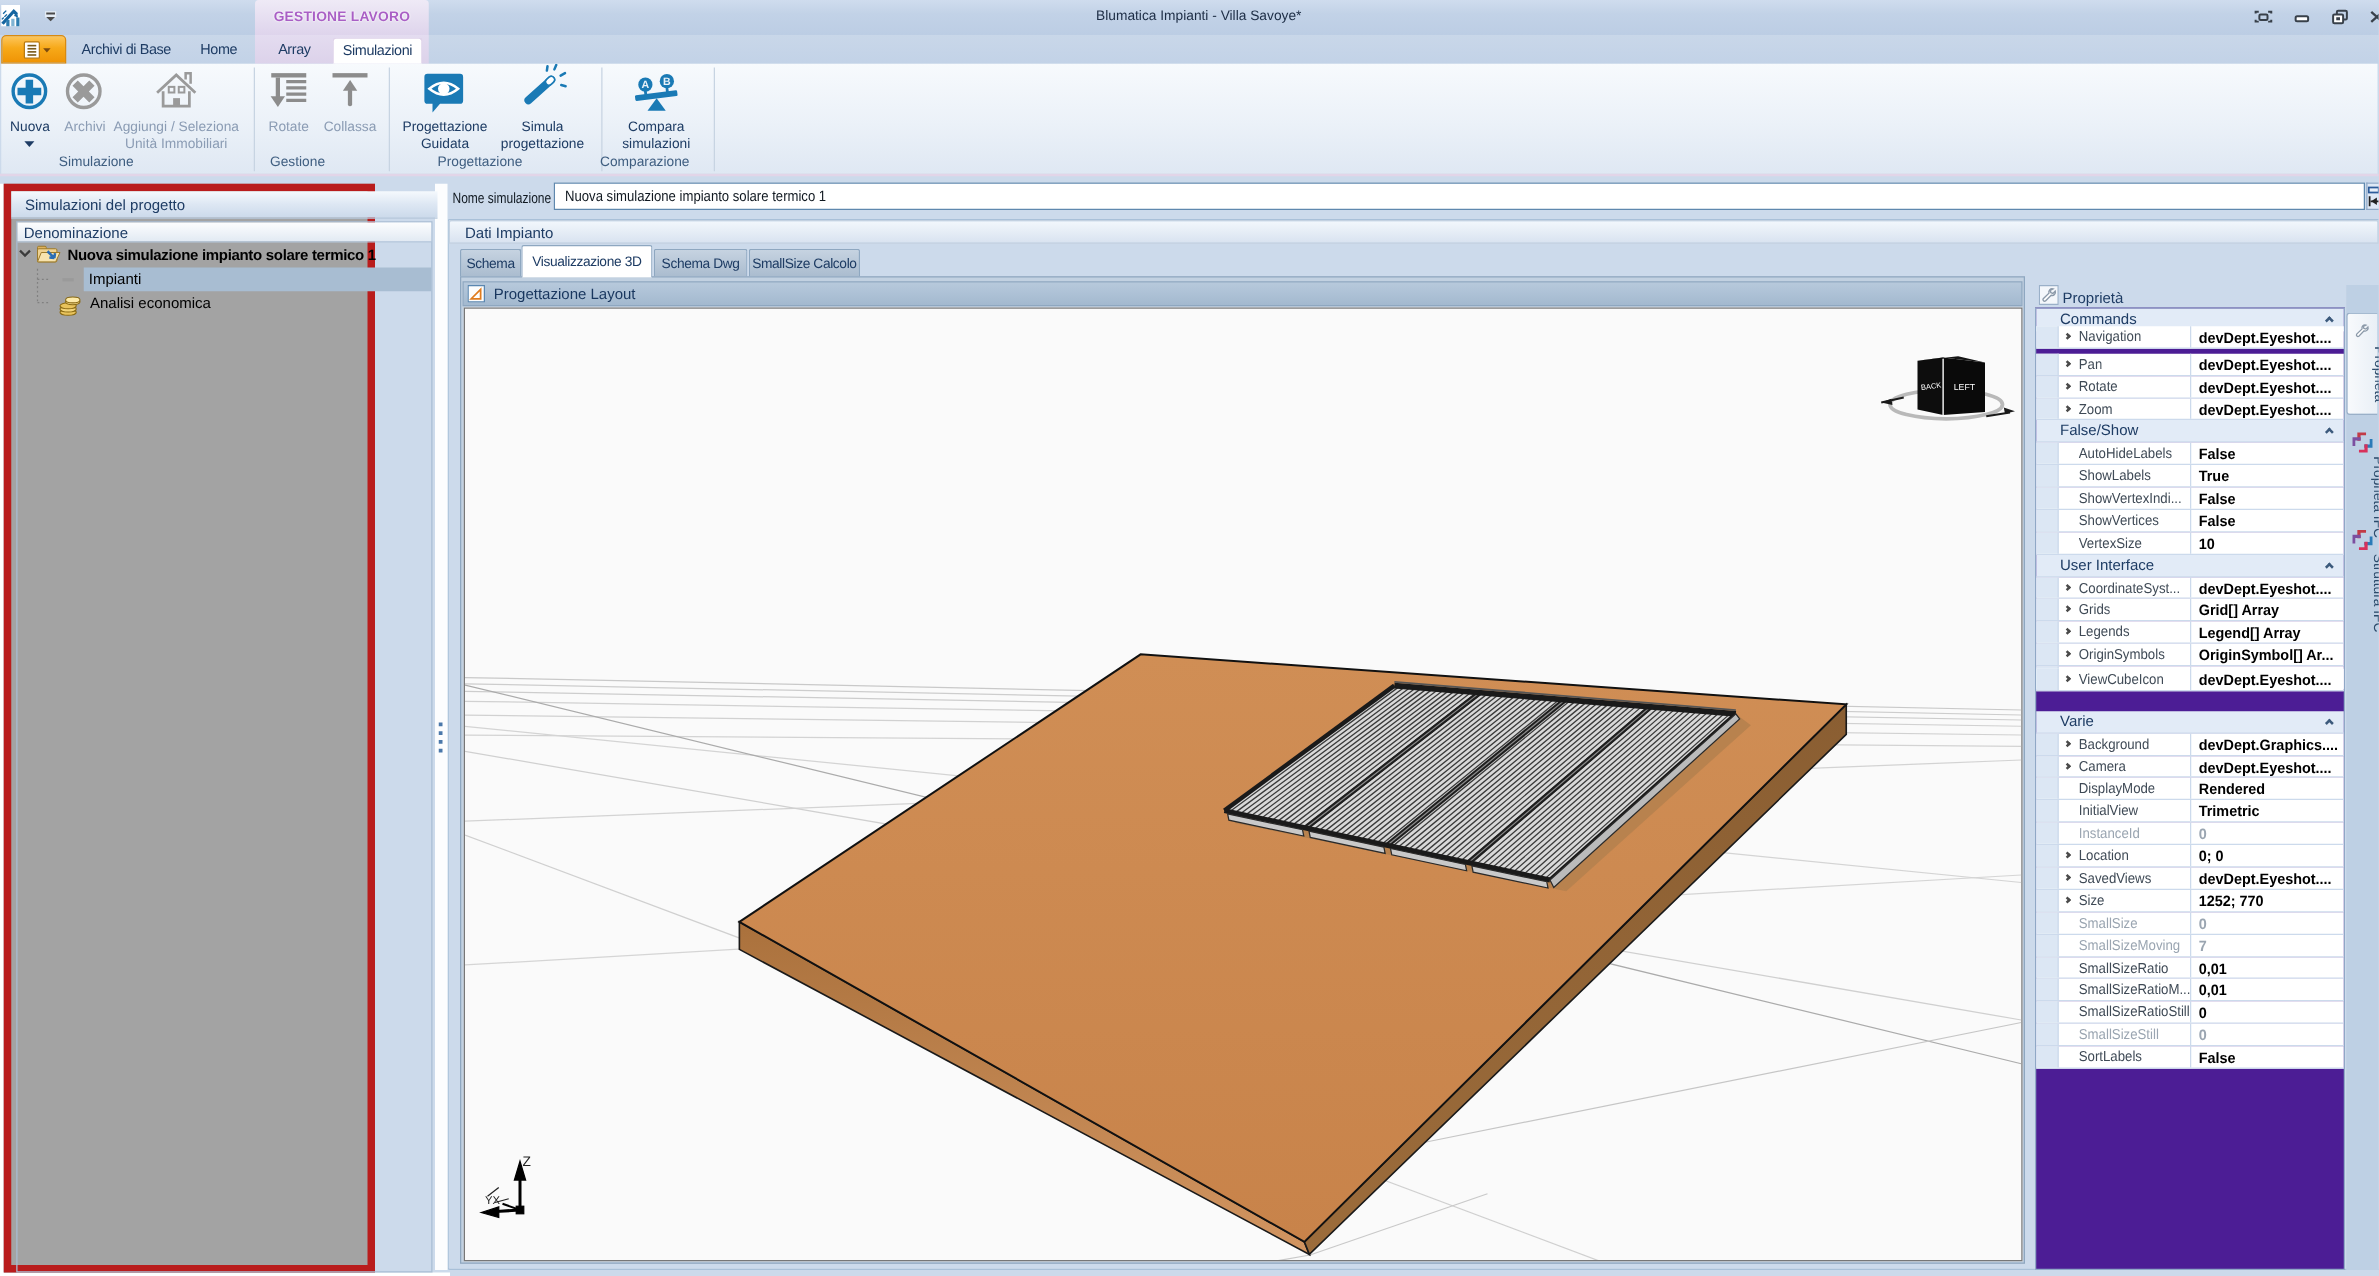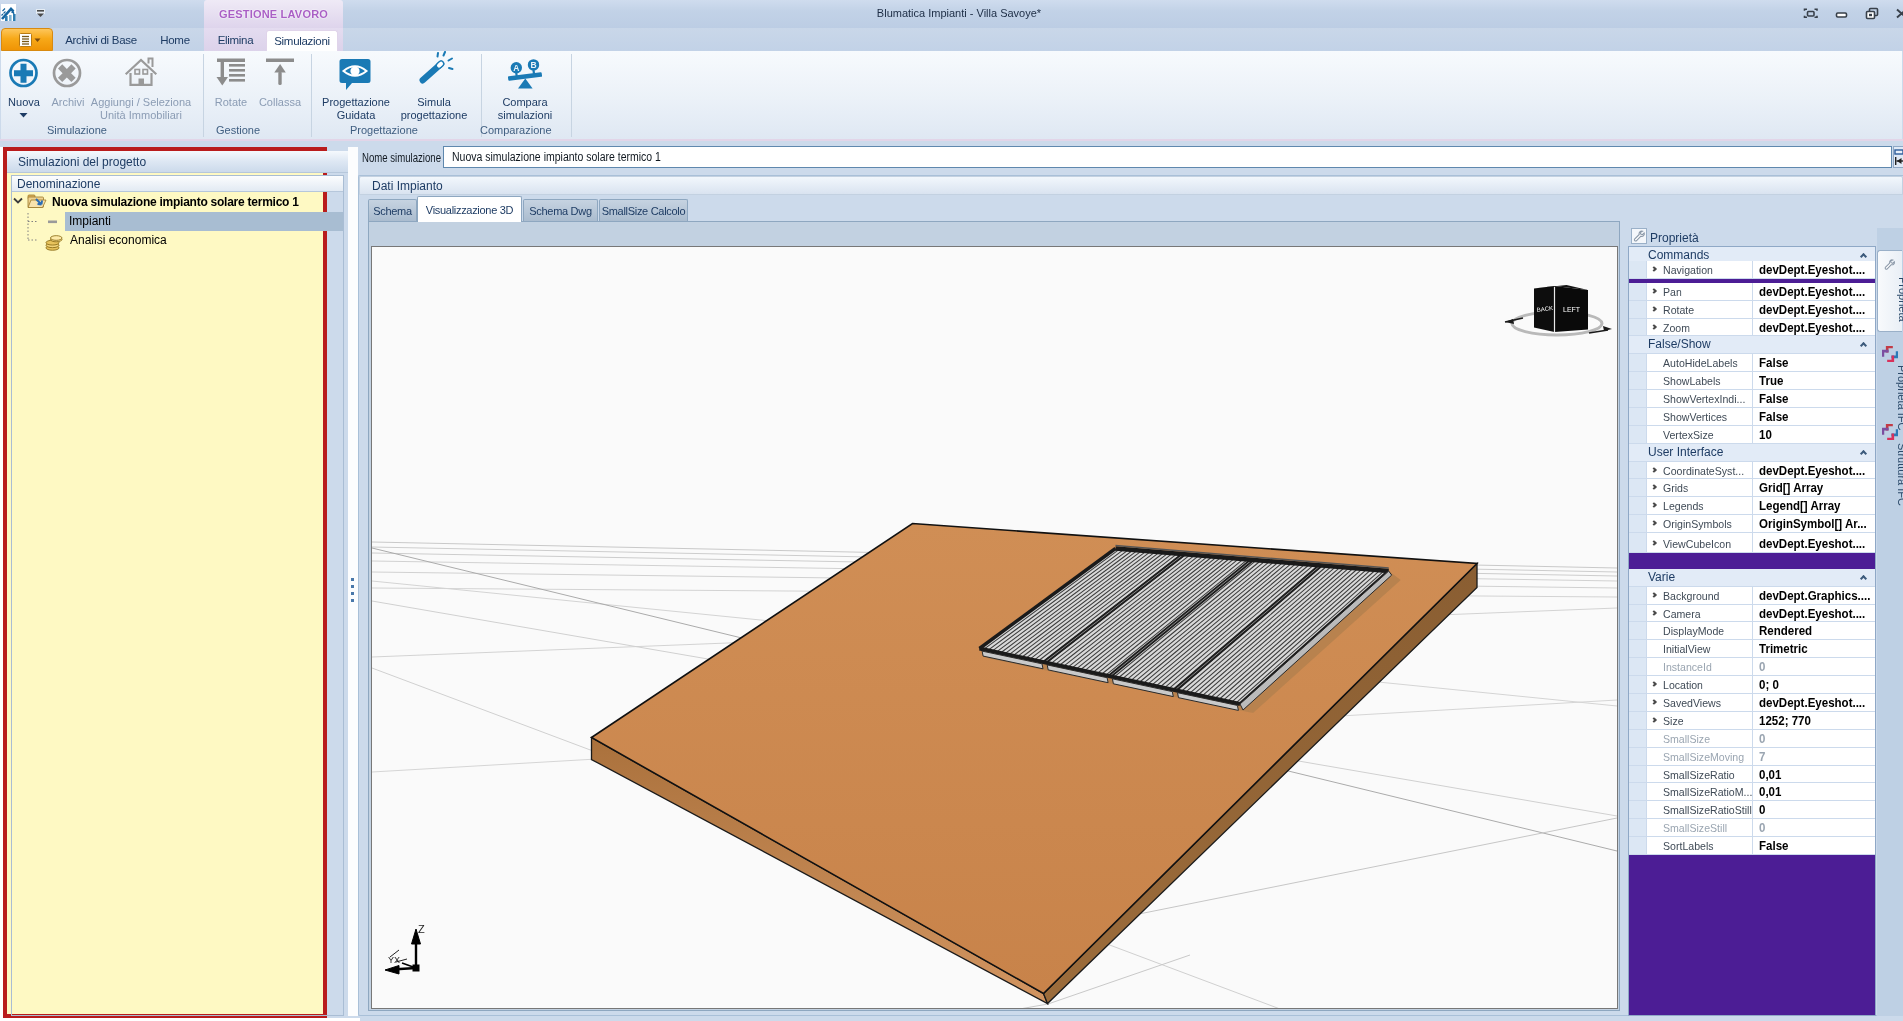--- a/index.html
+++ b/index.html
@@ -15,21 +15,21 @@
 .rtab{top:30px;height:21px;font-size:11.5px;letter-spacing:-0.3px;color:#1e3c64;text-align:center;line-height:20px}
 .rtab.active{background:#fff;border:1px solid #e0d4ea;border-bottom:none;border-radius:3px 3px 0 0;color:#1e3c64}
 
 #ribbon{left:1px;top:51px;width:1901px;height:88px;background:linear-gradient(#f7fafd,#ebf1f8 55%,#dfe8f3)}
 #ribbonline{left:0;top:139px;width:1903px;height:2px;background:#e2d5e8}
 .gsep{top:54px;width:1px;height:83px;background:#c7d4e2}
 .glabel{top:124px;font-size:11px;color:#3f5e80;text-align:left}
 .blabel{font-size:11px;color:#1e3c64;text-align:center;line-height:13px}
 .blabel.dis{color:#8b9cb4}
 
-#lpanel{left:3px;top:147px;width:324px;height:871px;background:#fef9c3;border:4px solid #b91c1c}
+#lpanel{left:3px;top:147px;width:297px;height:871px;background:#a3a3a3;border:6px solid #b91c1c}
 #lphead{left:0;top:0;width:341px;height:22px;background:linear-gradient(#f5f9fd,#dde7f3 50%,#ccdaeb);border-bottom:1px solid #b6c7db;font-size:12px;color:#1e3c64;line-height:22px;padding-left:11px}
 #lpinner{left:4px;top:24px;width:333px;height:841px;border:1px solid #a9bdd4}
 #denom{left:0;top:0;width:331px;height:16px;line-height:16px;background:linear-gradient(#fcfdfe,#e2eaf3);border-bottom:1px solid #b6c7db;font-size:12px;color:#1e3c64;padding-left:5px}
 .trow{left:0;width:331px;height:19px;font-size:12px;color:#000;line-height:19px}
 
 #nomelbl{left:362px;top:151px;font-size:12px;color:#101820;transform:scaleX(0.8);transform-origin:left;white-space:nowrap}
 #nomeinput{left:443px;top:146px;width:1449px;height:22px;background:#fff;border:1px solid #5f88ae;font-size:12px;color:#101820;line-height:20px;padding-left:8px}
 #colbtn{left:1893px;top:146px;width:10px;height:22px;background:#dfe9f6;border:1px solid #8fa8c6;border-right:none}
 #datihead{left:359px;top:176px;width:1544px;height:19px;line-height:18px;background:linear-gradient(#f2f7fc,#d9e3f0);border:1px solid #c3d1e1;font-size:12px;color:#1e3c64;padding-left:12px;border-radius:2px 2px 0 0}
 .dtab{top:199px;height:23px;line-height:22px;font-size:11px;letter-spacing:-0.3px;color:#1e3c64;text-align:center;border:1px solid #8ea7c0;border-bottom:none;border-radius:2px 2px 0 0;background:linear-gradient(#c6d3e1,#a9bbce);line-height:22px}
@@ -96,21 +96,21 @@
         <line x1="22" y1="41.5" x2="29" y2="41.5"></line>
         <line x1="22" y1="44" x2="29" y2="44"></line>
   </g>
   <path d="M34.5 38.5 h6 l-3 3.5z" fill="#7a4a10"></path>
  </g>
 </svg>
 <div class="abs" id="lavbg"></div>
 <div class="abs" id="appbtn"></div>
 <div class="abs rtab" style="left:51px;width:100px">Archivi di Base</div>
 <div class="abs rtab" style="left:145px;width:60px">Home</div>
-<div class="abs rtab" style="left:208px;width:55px">Elimina</div>
+<div class="abs rtab" style="left:208px;width:55px">Array</div>
 <div class="abs rtab active" style="left:266px;width:72px">Simulazioni</div>
 <div class="abs" id="ribbon"></div>
 <div class="abs" id="ribbonline"></div>
 <div class="abs gsep" style="left:203px"></div>
 <div class="abs gsep" style="left:311px"></div>
 <div class="abs gsep" style="left:481px"></div>
 <div class="abs gsep" style="left:571px"></div>
 <div class="abs glabel" style="left:47px;width:105px">Simulazione</div>
 <div class="abs glabel" style="left:216px;width:80px">Gestione</div>
 <div class="abs glabel" style="left:350px;width:90px">Progettazione</div>
@@ -245,20 +245,25 @@
  <div style="position:absolute;top:7px;width:3px;height:3px;background:#4a78aa"></div>
  <div style="position:absolute;top:14px;width:3px;height:3px;background:#4a78aa"></div>
  <div style="position:absolute;top:21px;width:3px;height:3px;background:#4a78aa"></div>
 </div>
 <div class="abs" id="datihead">Dati Impianto</div>
 <div class="abs dtab" style="left:368px;width:49px">Schema</div>
 <div class="abs dtab active" style="left:417px;width:105px">Visualizzazione 3D</div>
 <div class="abs dtab" style="left:523px;width:75px">Schema Dwg</div>
 <div class="abs dtab" style="left:599px;width:89px">SmallSize Calcolo</div>
 <div class="abs" id="tabpanel">
+  <div class="abs" id="playbar"><span style="padding-left:24px">Progettazione Layout</span>
+  <svg width="14" height="14" viewBox="0 0 14 14" style="position:absolute;left:3px;top:2px">
+        <rect x="0.5" y="0.5" width="13" height="13" fill="#fdfdfd" stroke="#5b87b0"></rect>
+        <path d="M3 11 L10.5 3.5 V11z" fill="#fff" stroke="#e07c1f" stroke-width="1.4"></path>
+      </svg></div>
   <div class="abs" id="vport">
       <svg class="abs" id="scene" width="1245" height="761" viewBox="372 247 1245 761" style="left:0;top:0">
 <defs>
 <linearGradient id="gtop" x1="0" y1="0" x2="0" y2="1">
             <stop offset="0" stop-color="#d08e55"></stop>
             <stop offset="1" stop-color="#c8834a"></stop>
           </linearGradient>
 <linearGradient id="gleft" x1="0" y1="0" x2="0" y2="1">
             <stop offset="0" stop-color="#aa713c"></stop>
             <stop offset="1" stop-color="#d29561"></stop>

